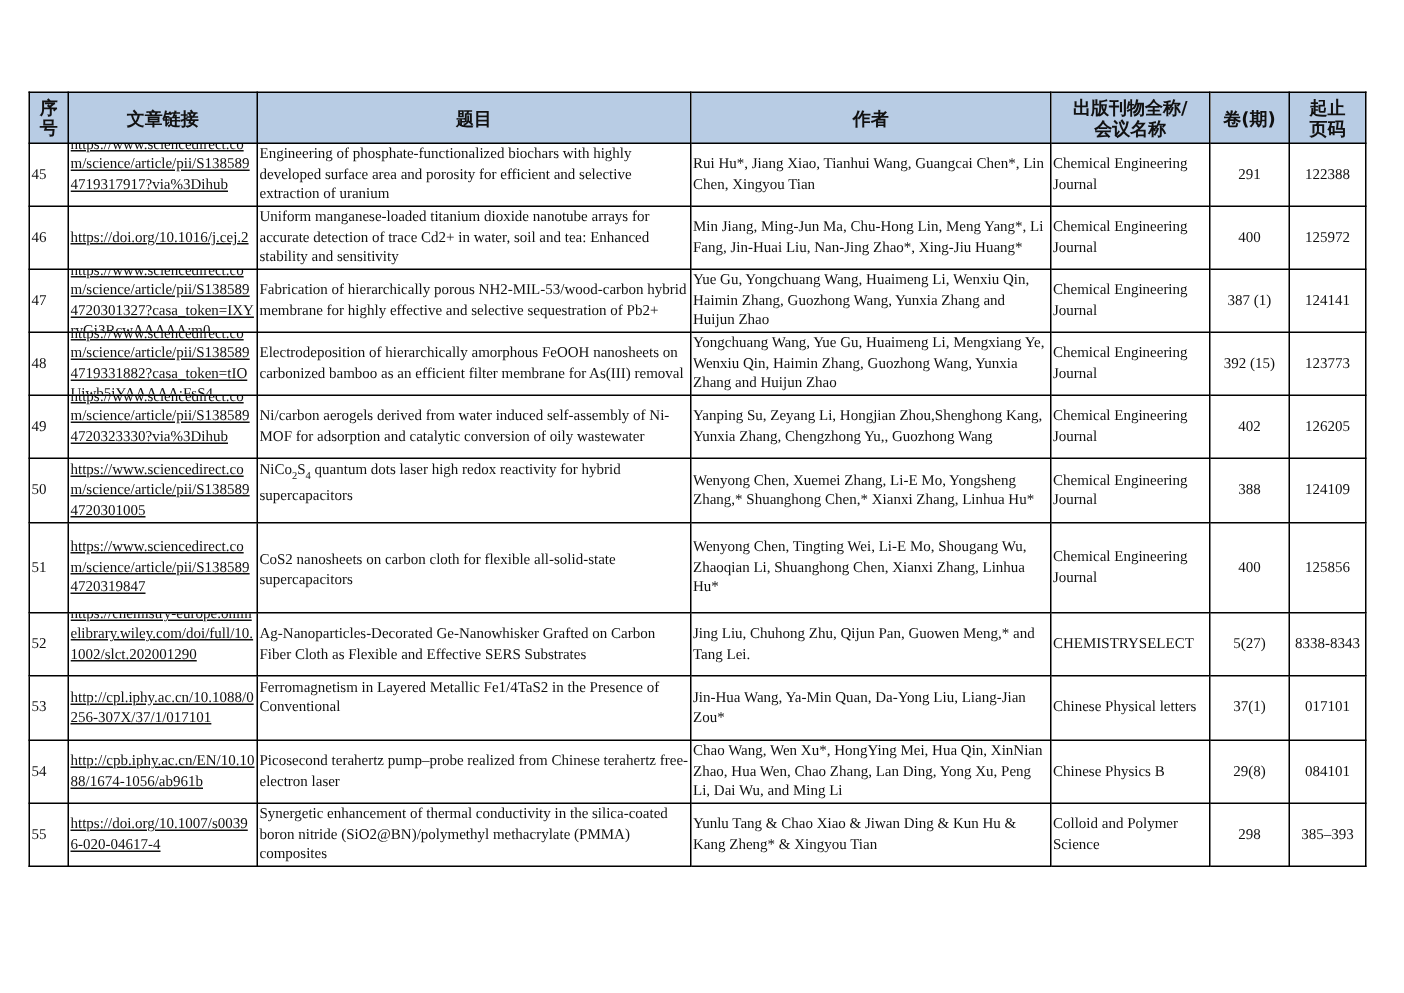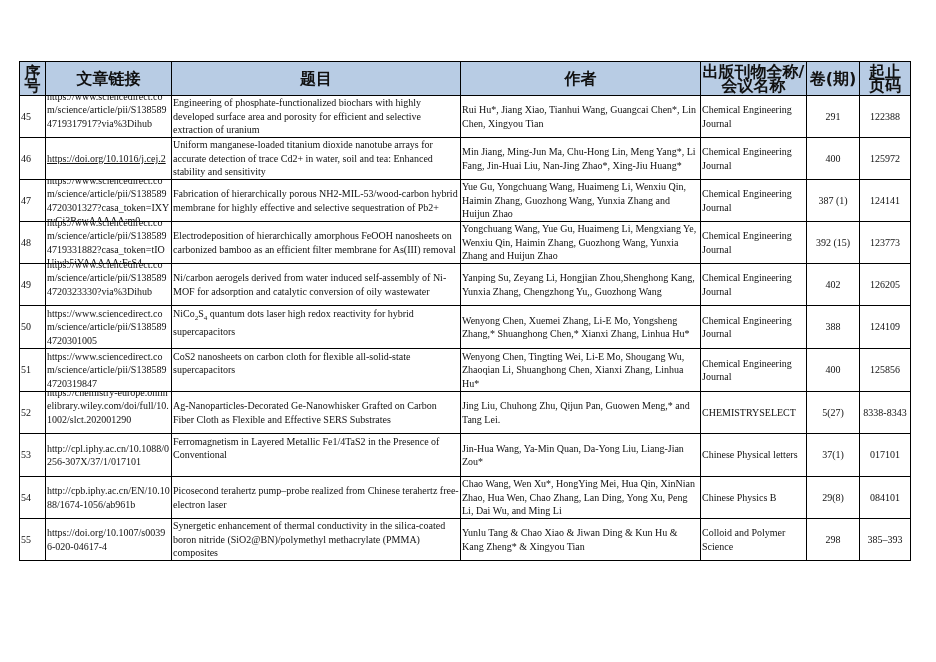--- a/index.html
+++ b/index.html
@@ -1,24 +1,24 @@
 <!DOCTYPE html>
 <html><head>
 <meta charset="utf-8">
 <style>
   html, body { margin: 0; padding: 0; background: #ffffff; }
   body { width: 936px; height: 662px; position: relative; overflow: hidden; }
   .sheet { position: absolute; left: 19px; top: 61px; }
   table { border-collapse: collapse; table-layout: fixed; font-family: "Liberation Serif", "DejaVu Serif", serif; font-size: 10px; color: #111; }
   th, td { border: 1px solid #000; padding: 0 1px; overflow: hidden; }
-  th { background: #b8cce4; font-family: "DejaVu Sans", "Liberation Sans", sans-serif; font-weight: bold; font-size: 16px; text-align: center; vertical-align: middle; height: 33px; line-height: 14px; }
+  th { background: #b8cce4; font-family: "DejaVu Sans", "Liberation Sans", sans-serif; font-weight: bold; font-size: 12px; text-align: center; vertical-align: middle; height: 33px; line-height: 14px; }
   td { height: 41px; vertical-align: middle; line-height: 13.4px; }
   td.c { text-align: left; }
   td.num { text-align: center; }
-  .link { word-break: break-all; }
+  .link { word-break: break-all; text-decoration: underline; }
   .topclip { position: relative; height: 41px; overflow: hidden; }
   .topclip > span { position: absolute; left: 0; right: 0; top: -6px; word-break: break-all; }
   .nowrap { white-space: nowrap; text-decoration: underline; }
 </style>
 </head>
 <body>
 
 <div class="sheet">
 <table>
   <colgroup>
@@ -123,21 +123,21 @@
       </td>
       <td>Wenyong Chen, Xuemei Zhang, Li-E Mo, Yongsheng Zhang,* Shuanghong Chen,* Xianxi Zhang, Linhua Hu*</td>
       <td>Chemical Engineering Journal</td>
       <td class="num">388</td>
       <td class="num">124109</td>
     </tr>
 
     <tr>
       <td class="c">51</td>
       <td class="link">https://www.sciencedirect.com/science/article/pii/S1385894720319847</td>
-      <td style="vertical-align:top;padding-top:1px;">CoS2 nanosheets on carbon cloth for flexible all-solid-state supercapacitors</td>
+      <td style="vertical-align:top;padding-top:18px;">CoS2 nanosheets on carbon cloth for flexible all-solid-state supercapacitors</td>
       <td>Wenyong Chen, Tingting Wei, Li-E Mo, Shougang Wu, Zhaoqian Li, Shuanghong Chen, Xianxi Zhang, Linhua Hu*</td>
       <td>Chemical Engineering Journal</td>
       <td class="num">400</td>
       <td class="num">125856</td>
     </tr>
 
     <tr>
       <td class="c">52</td>
       <td>
             <div class="topclip">

